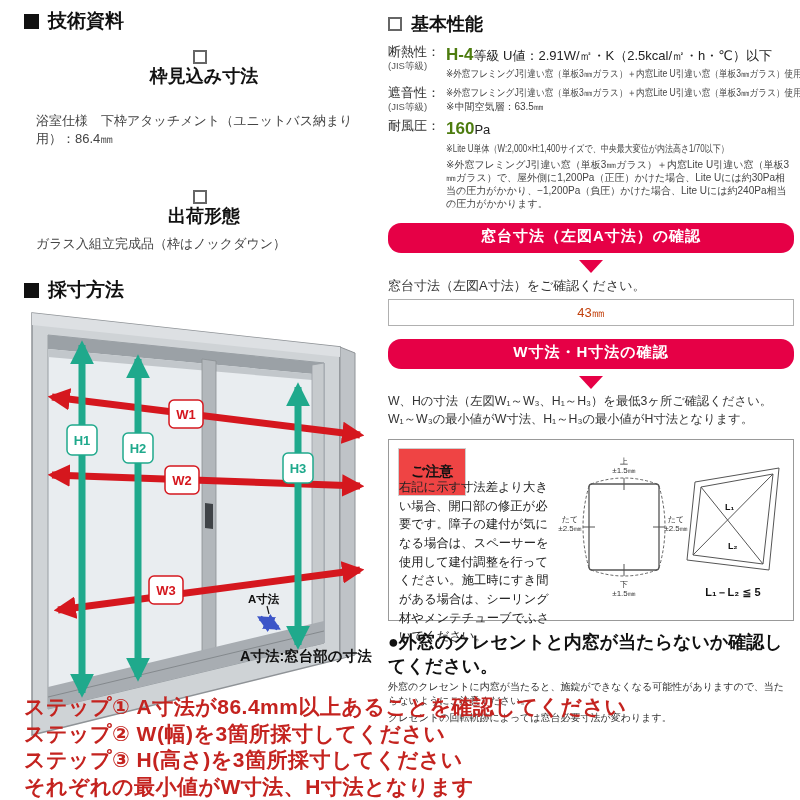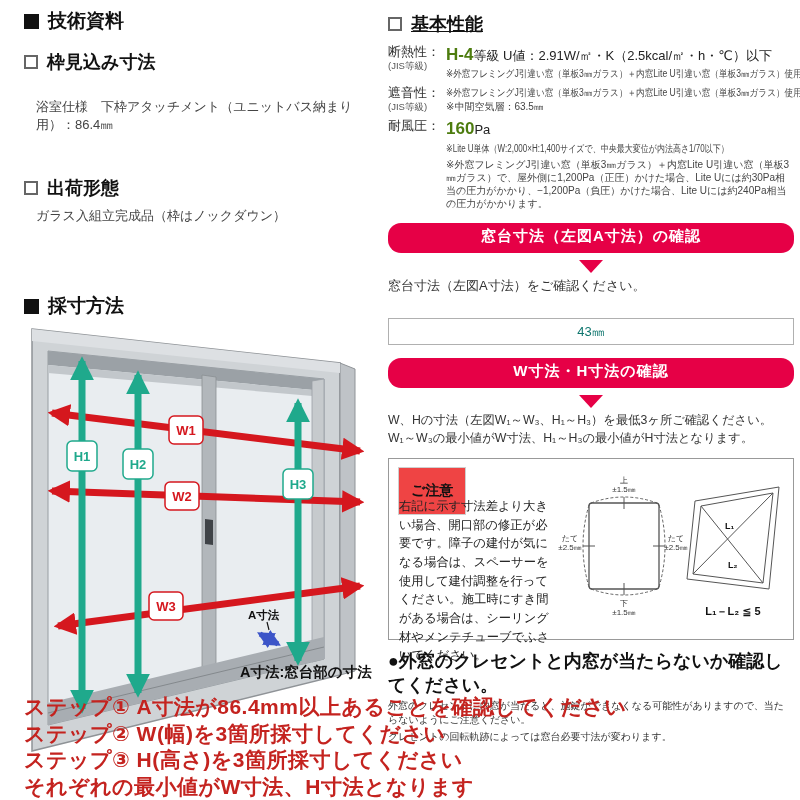--- a/index.html
+++ b/index.html
@@ -3,53 +3,53 @@
 <meta charset="utf-8">
 <style>
   * { margin:0; padding:0; box-sizing:border-box; }
   html,body { width:800px; height:800px; background:#fff;
     font-family:"Liberation Sans","DejaVu Sans",sans-serif; color:#222; }
   #canvas { position:relative; width:800px; height:800px; overflow:hidden; background:#fff; }
 
   
   #left-col { position:absolute; left:24px; top:8px; width:360px; }
   .h-main { font-size:19px; font-weight:bold; color:#111; display:flex; align-items:center; }
-  .h-sub  { font-size:18px; font-weight:bold; color:#111; display:flex; align-items:center; }
+  .h-sub  { font-size:18px; font-weight:bold; color:#111; display:flex; align-items:center;flex-direction:column; }
   .sq-filled { width:15px; height:15px; background:#111; display:inline-block; margin-right:9px; flex:none; }
   .sq-outline { width:14px; height:14px; background:#fff; border:2px solid #666; display:inline-block; margin-right:9px; flex:none; }
   .body-line { font-size:13px; color:#444; padding-left:12px; }
   #frame-body { margin-top:24px; }
   #ship-title { margin-top:42px; }
   #ship-body { margin-top:7px; }
-  #measure-title { margin-top:68px; }
+  #measure-title { margin-top:24px; }
   #window-svg { margin-top:4px; display:block; }
 
   
   #right-col { position:absolute; left:388px; top:12px; width:406px; }
-  .h-perf { font-size:18px; font-weight:bold; color:#111; display:flex; align-items:center;text-decoration:underline; }
+  .h-perf { font-size:18px; font-weight:bold; color:#111; display:flex; align-items:center; }
   #specs { margin-top:8px; }
   .spec-row { display:flex; margin-bottom:5px; }
   .spec-name { width:58px; flex:none; font-size:13px; color:#333; line-height:1.25; }
   .spec-jis { font-size:9.5px; color:#555; display:block; }
   .spec-content { flex:1; min-width:0; }
   .spec-main { font-size:13px; color:#222; line-height:1.3; }
   .spec-big { font-size:17px; font-weight:bold; color:#4d7c0f; }
   .spec-note { font-size:10px; color:#444; line-height:1.3; margin-top:1px; }
   .squeeze { display:inline-block; transform:scaleX(.86); transform-origin:0 50%; white-space:nowrap; }
   .squeeze2 { display:inline-block; transform:scaleX(.8); transform-origin:0 50%; white-space:nowrap; font-size:10px; color:#444; }
   .general-note { font-size:11px; color:#222; margin-top:4px; }
 
   .banner { margin-top:13px; height:30px; border-radius:13px; background:#e60046;
     color:#fff; font-size:15px; font-weight:bold; text-align:center; line-height:26px; letter-spacing:1px; }
   .tri-down { width:0; height:0; border-left:12px solid transparent; border-right:12px solid transparent;
     border-top:13px solid #e60046; margin:7px auto 0 auto; }
   .lead { font-size:13px; color:#333; margin-top:4px; }
   .lead-sm { font-size:12.3px; color:#333; line-height:1.45; margin-top:4px; }
-  #sill-value-box { margin-top:23px; height:27px; border:1.5px solid #b0b0b0; text-align:center;
-    line-height:25px; font-size:13px; color:#0f766e; }
+  #sill-value-box { margin-top:4px; height:27px; border:1.5px solid #b0b0b0; text-align:center;
+    line-height:25px; font-size:13px; color:#c2410c; }
 
   #caution-box { margin-top:10px; border:1.5px solid #999; height:182px; position:relative; }
   #caution-title { display:inline-block; background:#ef4444; border:1px solid #cfcfcf;
     font-size:14px; font-weight:bold; color:#111; padding:14px 12px; margin:8px 0 0 9px; }
   #caution-body { position:absolute; left:10px; top:38px; width:153px; font-size:12.3px;
     line-height:1.52; color:#222; }
   #caution-svg { position:absolute; right:6px; top:14px; }
 
   #crescent { margin-top:9px; }
   #crescent-title { font-size:18px; font-weight:bold; color:#111; }

